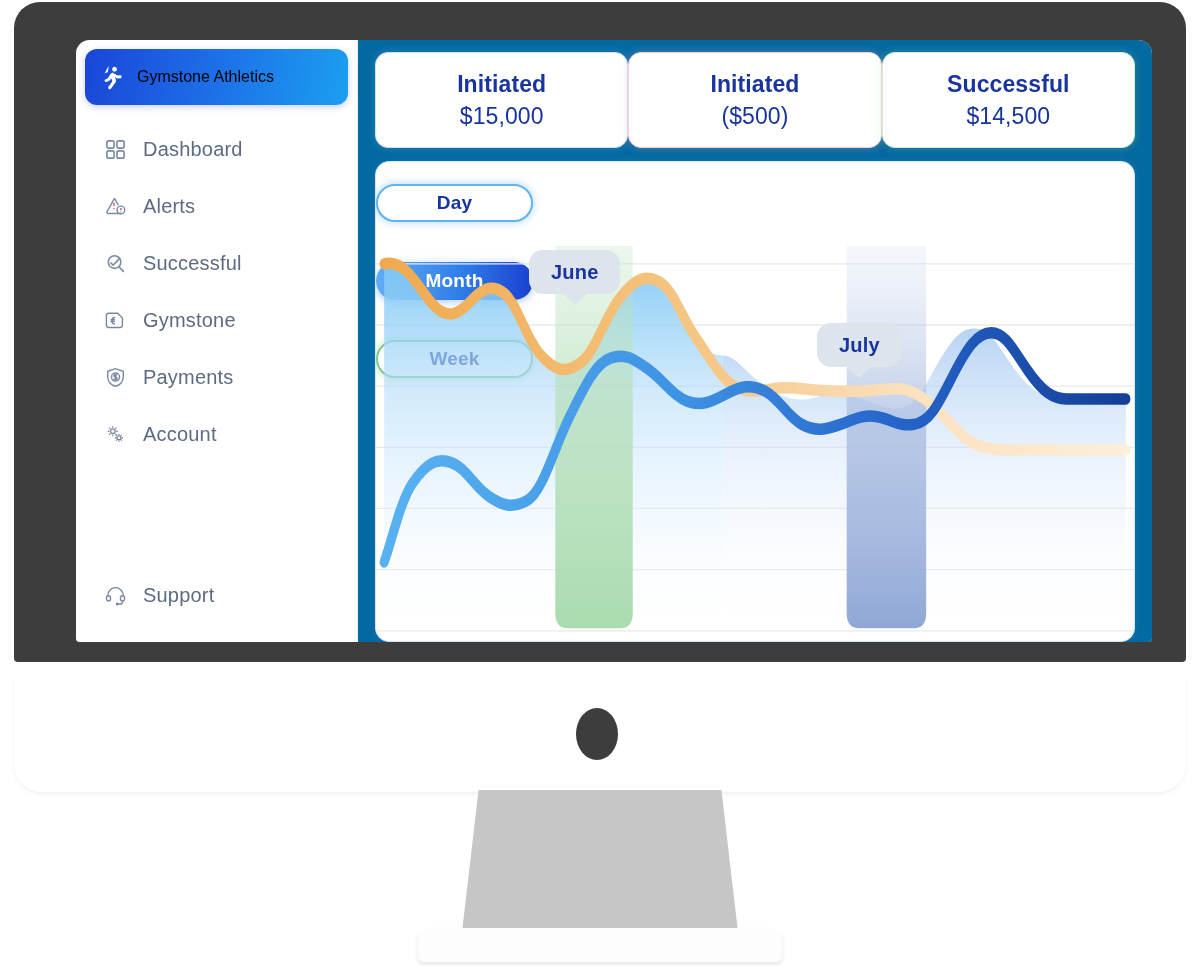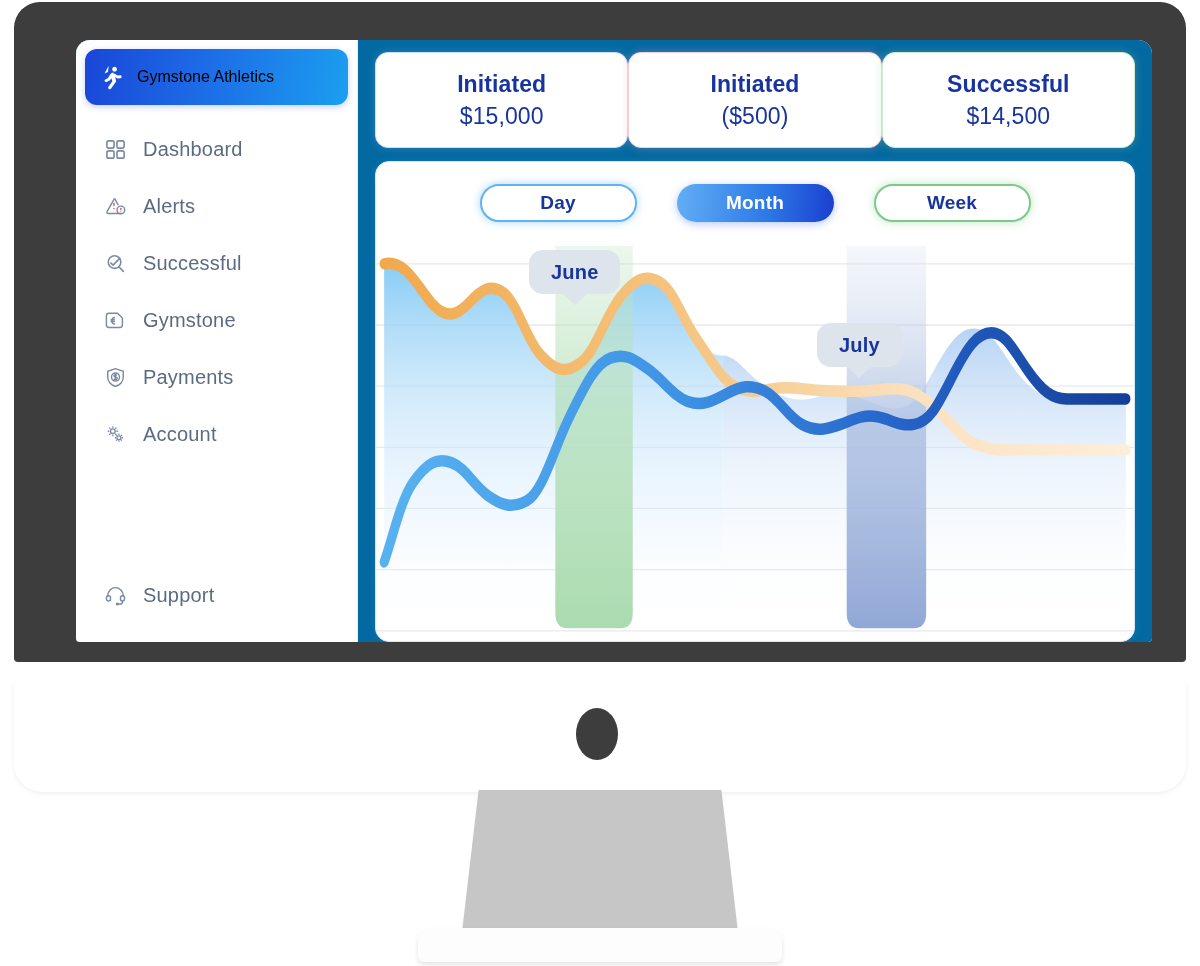--- a/index.html
+++ b/index.html
@@ -219,20 +219,21 @@
     position: relative;
     overflow: hidden;
     box-shadow: 0 0 8px rgba(130,175,235,0.16);
   }
 
   #range-toggle {
     display: flex;
     justify-content: center;
     gap: 40px;
     padding-top: 22px;
+    flex-direction: column;
   }
 
   .range-btn {
     width: 157px;
     height: 38px;
     border-radius: 19px;
     display: flex;
     align-items: center;
     justify-content: center;
     font-size: 19px;

